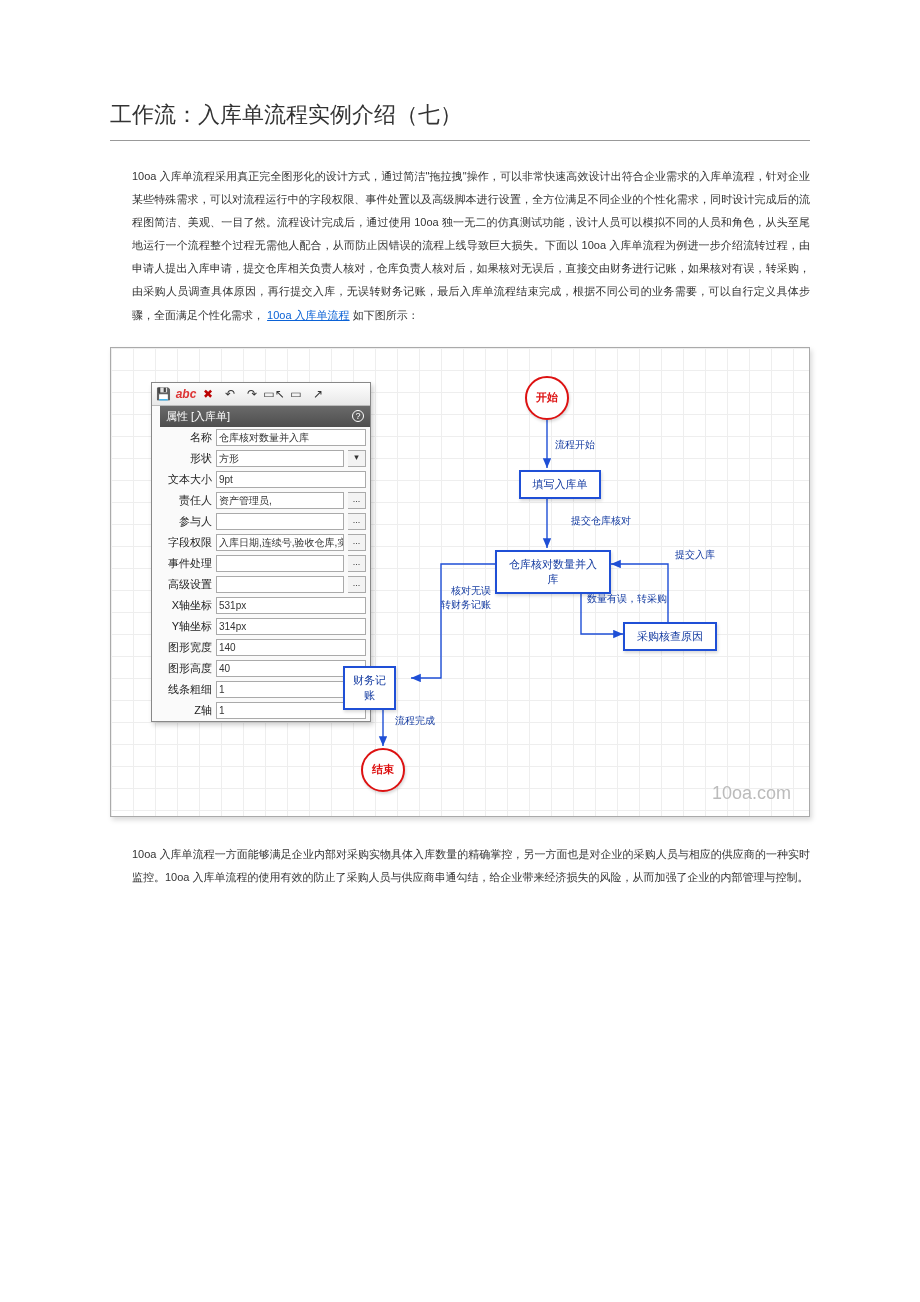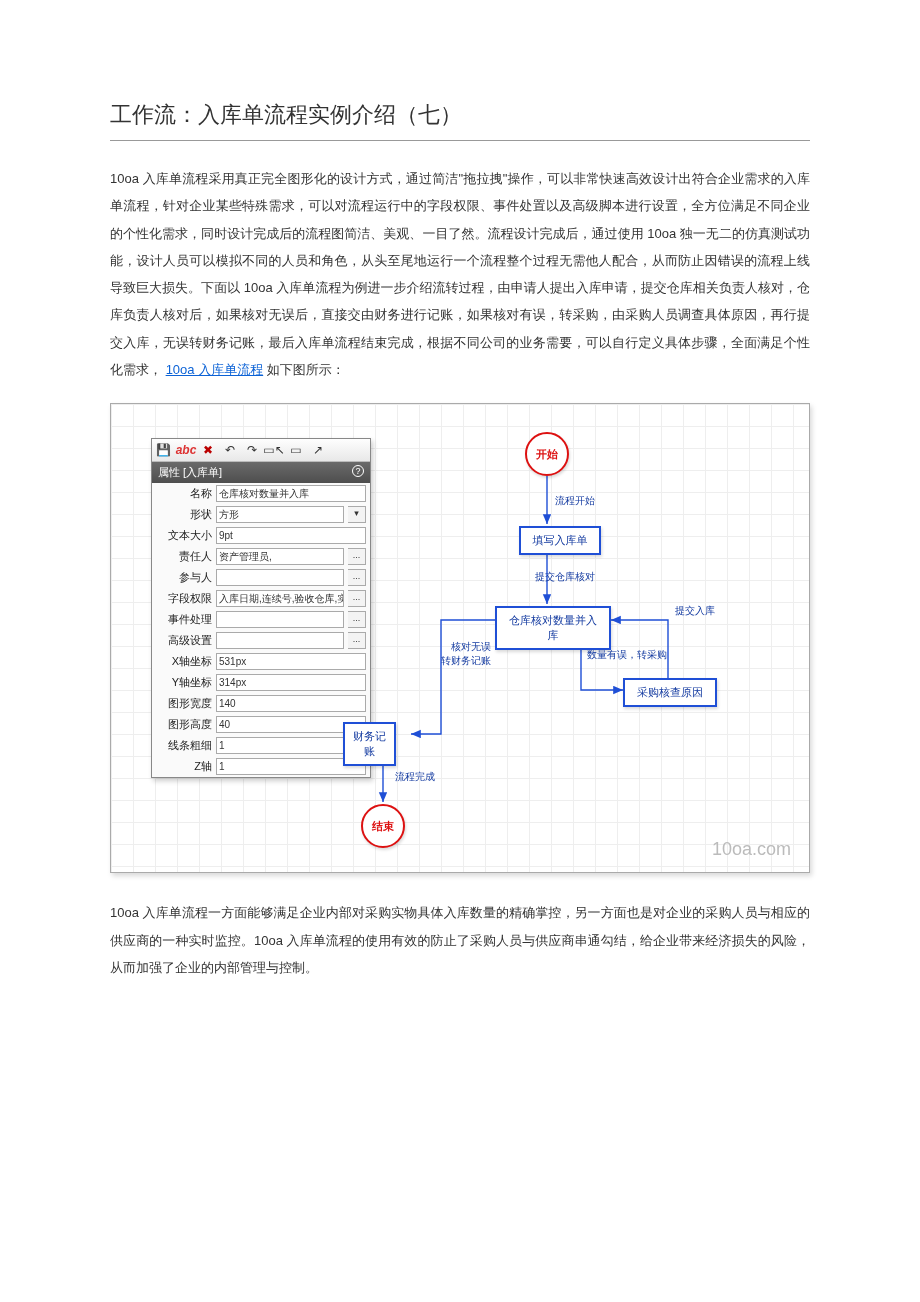--- a/index.html
+++ b/index.html
@@ -13,24 +13,25 @@
   h1 {
     font-size: 22px;
     font-weight: normal;
     color: #333;
     border-bottom: 1px solid #999;
     padding-bottom: 10px;
     margin-bottom: 24px;
     font-family: Liberation Mono, monospace;
   }
   .para {
-    font-size: 13px;
+    font-size: 11px;
     line-height: 2.1;
     text-align: justify;
     margin-bottom: 20px;
+    margin-left: 22px;
   }
   .link { color: #0b62d6; text-decoration: underline; }
   .diagram-wrap {
     width: 700px;
     height: 470px;
     border: 1px solid #aaa;
     position: relative;
     margin-bottom: 26px;
     background:
       linear-gradient(to right, #eee 1px, transparent 1px) 0 0 / 22px 22px,
@@ -53,21 +54,21 @@
     padding:3px 4px;
     border-bottom:1px solid #bbb;
     background: linear-gradient(#fefefe,#e8e8e8);
   }
   .tb-btn { width:16px; height:16px; display:flex; align-items:center; justify-content:center; font-size:12px; }
   .panel-title {
     background: linear-gradient(#6a6a6a,#4e4e4e);
     color:#fff;
     padding:3px 6px;
     font-size:11px;
-    display:flex; justify-content:space-between; 
+    display:flex; justify-content:space-between; align-items:center;margin-left:8px;
   }
   .prop-row { display:flex; align-items:center; padding:2px 4px; gap:4px; }
   .prop-label { width:56px; text-align:right; color:#222; font-size:11px; }
   .prop-val {
     flex:1; background:#fff; border:1px solid #aaa; height:17px;
     font-size:10px; padding:0 2px; line-height:15px; color:#333;
     overflow:hidden; white-space:nowrap;
   }
   .dots-btn { width:18px; height:17px; border:1px solid #aaa; background:#f3f3f3;
     text-align:center; font-size:9px; line-height:13px; border-left:none; }
@@ -193,21 +194,21 @@
     <polyline points="384,216 330,216 330,330 300,330" fill="none" stroke="#1f4fd6" stroke-width="1.4" marker-end="url(#ah)"></polyline>
     <polyline points="470,232 470,286 512,286" fill="none" stroke="#1f4fd6" stroke-width="1.4" marker-end="url(#ah)"></polyline>
     <polyline points="557,274 557,216 500,216" fill="none" stroke="#1f4fd6" stroke-width="1.4" marker-end="url(#ah)"></polyline>
     <line x1="272" y1="344" x2="272" y2="398" stroke="#1f4fd6" stroke-width="1.4" marker-end="url(#ah)"></line>
   </svg>
 
   <div class="flow flow-circle" style="left:414px;top:28px;">开始</div>
   <div class="flow-label" style="left:444px;top:90px;">流程开始</div>
 
   <div class="flow flow-rect" style="left:396px;top:122px;width:82px;margin-left:12px;">填写入库单</div>
-  <div class="flow-label" style="left:424px;top:166px;">提交仓库核对</div>
+  <div class="flow-label" style="left:460px;top:166px;">提交仓库核对</div>
 
   <div class="flow flow-rect" style="left:384px;top:202px;width:116px;">仓库核对数量并入库</div>
 
   <div class="flow-label" style="left:286px;top:236px;text-align:right;white-space:pre;padding-left:44px;">核对无误
 转财务记账</div>
   <div class="flow-label" style="left:476px;top:244px;">数量有误，转采购</div>
   <div class="flow-label" style="left:564px;top:200px;">提交入库</div>
 
   <div class="flow flow-rect" style="left:512px;top:274px;width:94px;">采购核查原因</div>
   <div class="flow flow-rect" style="left:232px;top:318px;width:53px;">财务记账</div>

